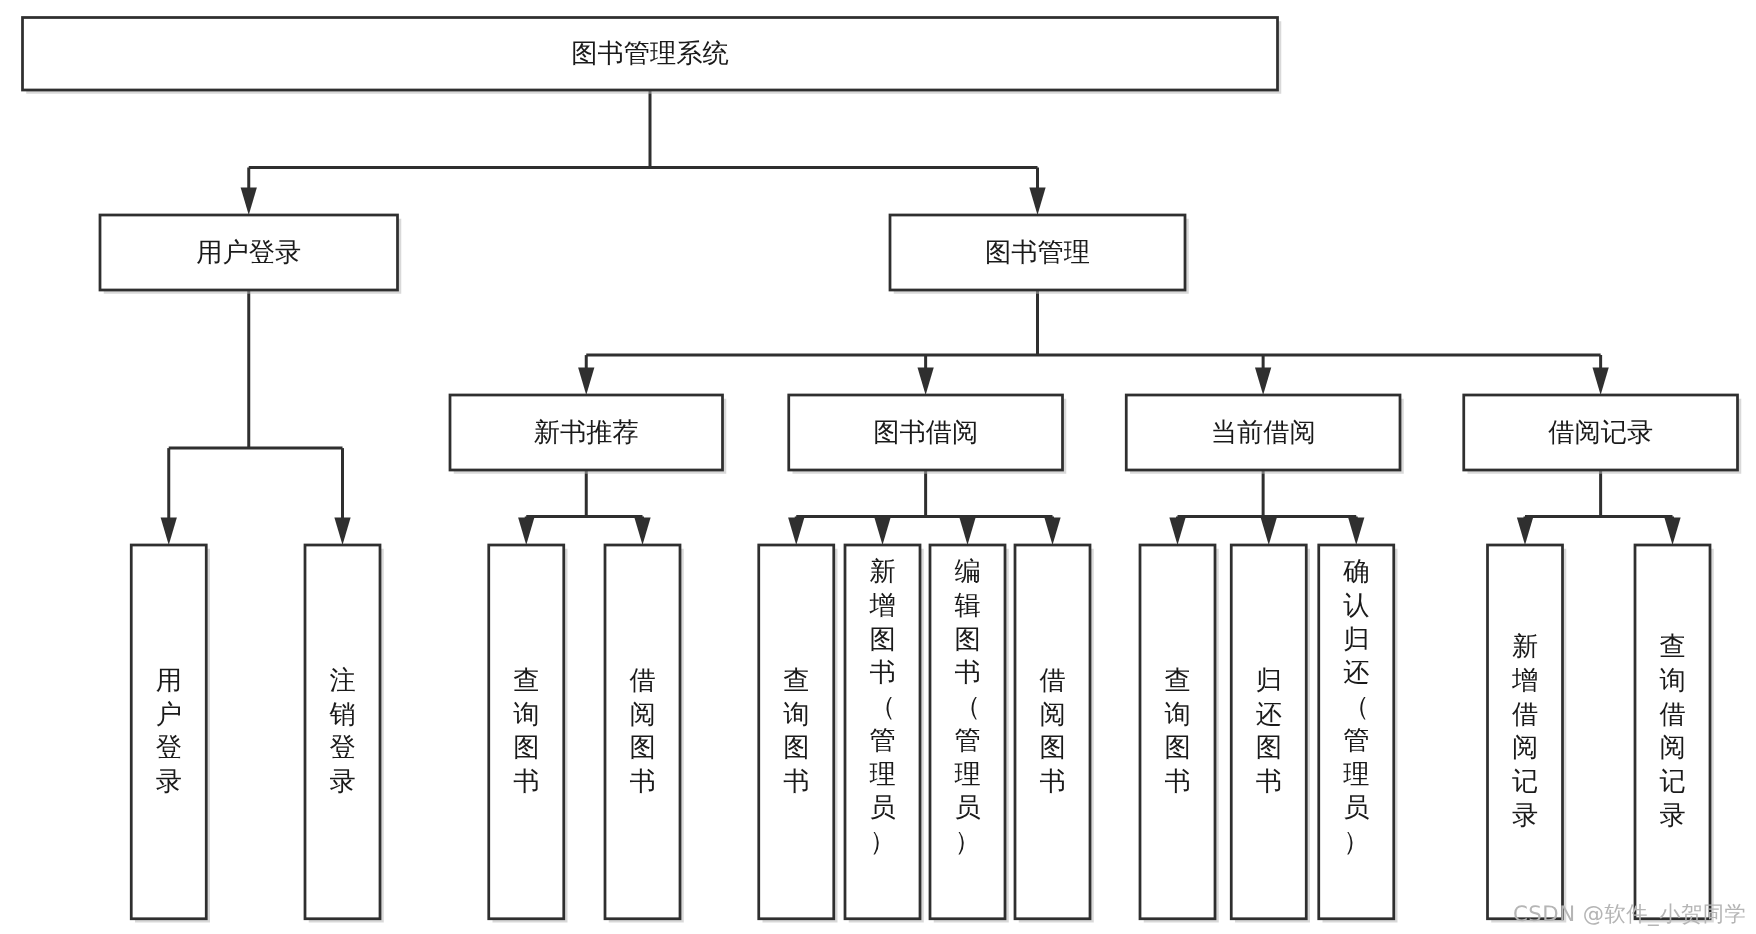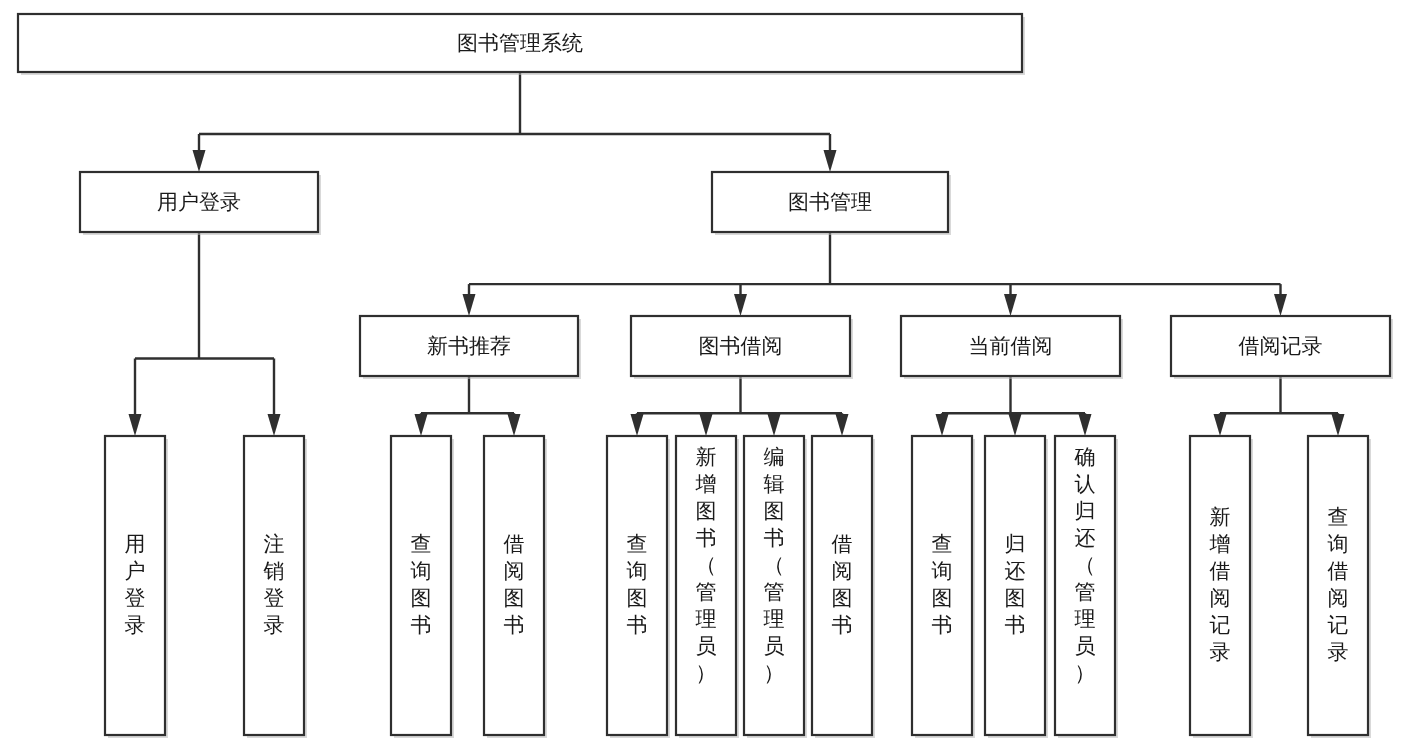--- a/index.html
+++ b/index.html
@@ -241,13 +241,14 @@
           <rect x="1190" y="436" width="60" height="299" class="node-box"></rect>
           <text x="1220" y="0" class="node-label-v-char"><tspan x="1220" y="518">新</tspan><tspan x="1220" y="545">增</tspan><tspan x="1220" y="572">借</tspan><tspan x="1220" y="599">阅</tspan><tspan x="1220" y="626">记</tspan><tspan x="1220" y="653">录</tspan></text>
         </g>
         <g>
           <rect x="1311" y="439" width="60" height="299" class="node-shadow"></rect>
           <rect x="1308" y="436" width="60" height="299" class="node-box"></rect>
           <text x="1338" y="0" class="node-label-v-char"><tspan x="1338" y="518">查</tspan><tspan x="1338" y="545">询</tspan><tspan x="1338" y="572">借</tspan><tspan x="1338" y="599">阅</tspan><tspan x="1338" y="626">记</tspan><tspan x="1338" y="653">录</tspan></text>
         </g>
       </g>
   </svg>
+  <div class="watermark">CSDN @软件_小贺同学</div>
 </div>
 
 </body></html>

